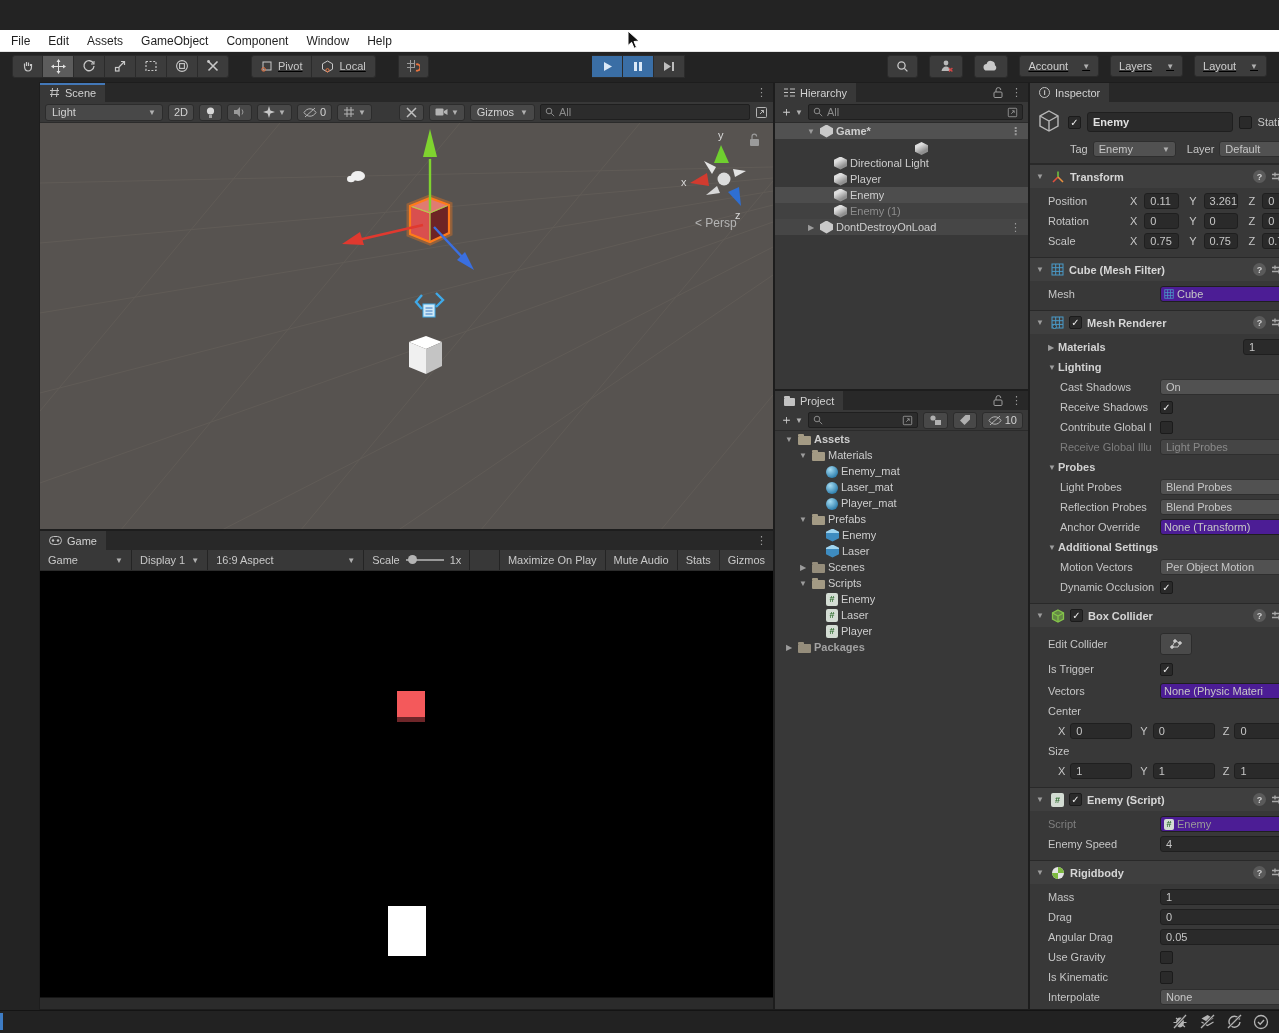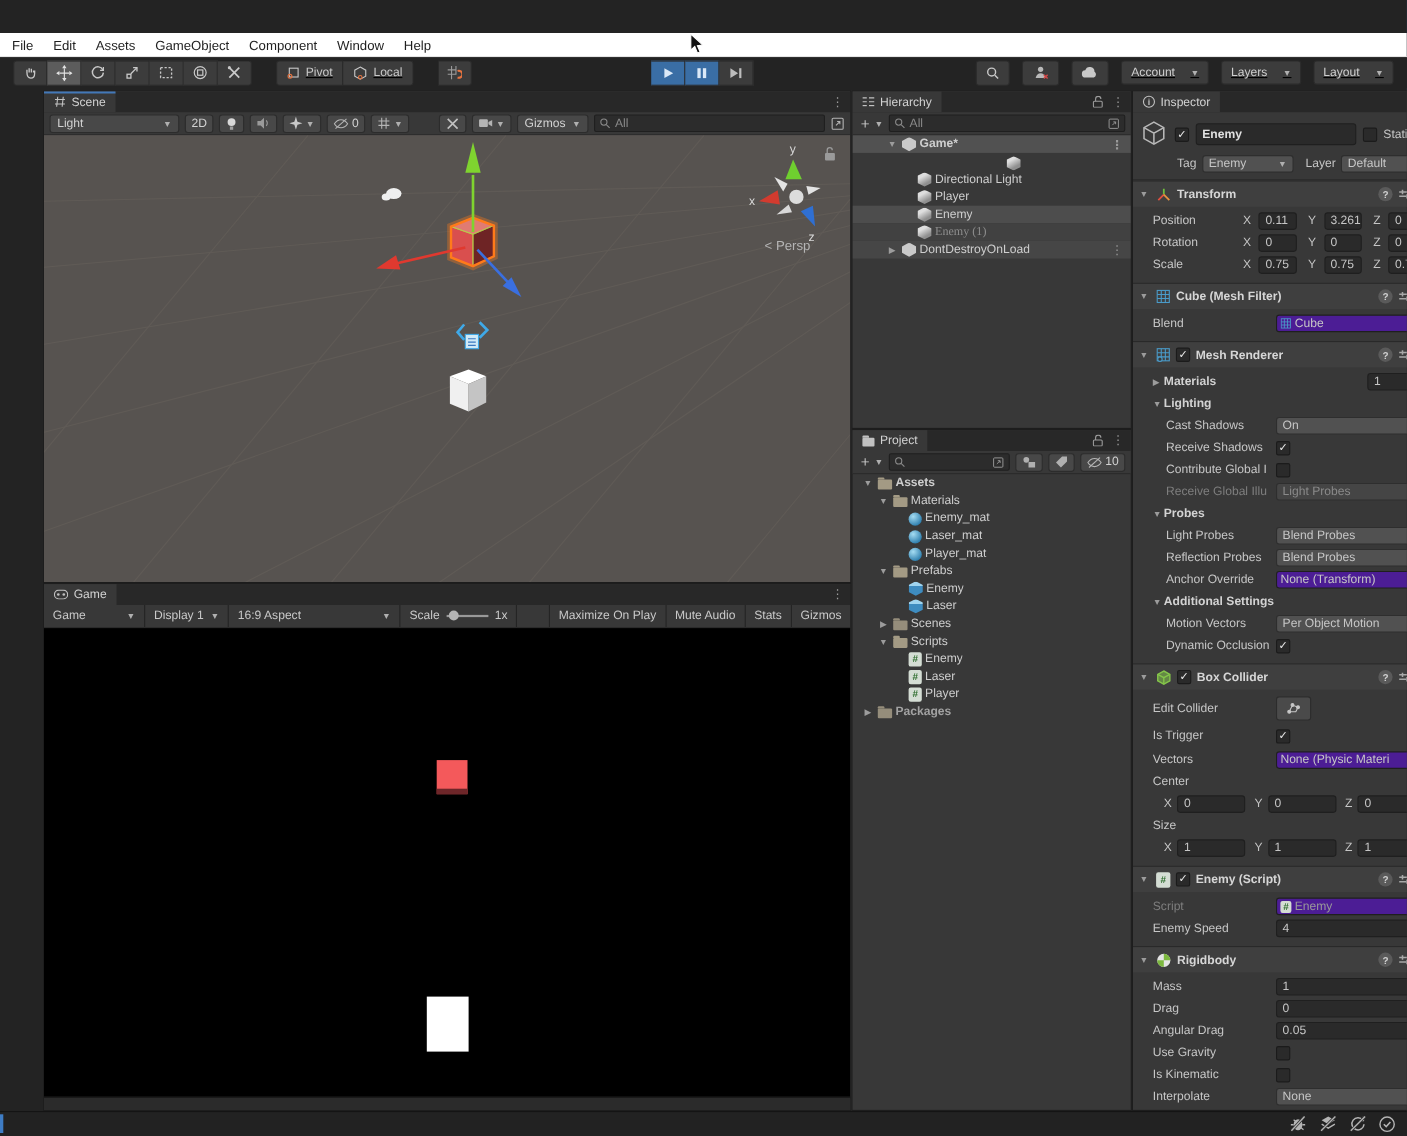--- a/index.html
+++ b/index.html
@@ -57,21 +57,21 @@
   .slider-track{width:38px;height:2px;background:#999;position:relative;}
   .slider-thumb{position:absolute;left:2px;top:-4px;width:9px;height:9px;border-radius:50%;background:#b4b4b4;}
 
   
   .tree{position:absolute;left:0;right:0;}
   .trow{height:16px;display:flex;align-items:center;font-size:11px;color:#cecece;gap:3px;padding-right:4px;}
   .trow.bold{font-weight:bold;}
   .trow.row-sel{background:#4d4d4d;}
   .trow.row-sel-light{background:#515151;}
   .trow.row-scene2{background:#464646;}
-  .trow.row-dim{background:#414141;color:#8d8d8d;font-family:Liberation Serif, serif;}
+  .trow.row-dim{background:#414141;color:#8d8d8d;}
   .trow.dim{color:#a2a2a2;}
   .tarrow{width:12px;flex:none;color:#9c9c9c;font-size:8px;text-align:center;}
   .ticon{width:13px;height:13px;flex:none;position:relative;}
   .tlabel{white-space:nowrap;overflow:hidden;}
   .tkebab{margin-left:auto;color:#9a9a9a;font-size:11px;padding-right:3px;}
 
   .ic-unity{background:#c9c9c9;clip-path:polygon(50% 0,100% 28%,100% 72%,50% 100%,0 72%,0 28%);}
   .ic-cube{background:linear-gradient(150deg,#dedede 30%,#8f8f8f 70%);clip-path:polygon(50% 0,100% 25%,100% 75%,50% 100%,0 75%,0 25%);}
   .ic-folder,.ic-folder-open{width:13px;height:9px;margin-top:3px;background:#958d7b;border-radius:1px;position:relative;}
   .ic-folder::before,.ic-folder-open::before{content:'';position:absolute;top:-2px;left:0;width:6px;height:2px;background:inherit;border-radius:1px 1px 0 0;}
@@ -773,21 +773,21 @@
           <span>Cube (Mesh Filter)</span>
           <span class="hsp"></span>
           <span class="help-c">?</span>
           <svg class="hbtn" width="12" height="11" viewBox="0 0 12 11" stroke="#a8a8a8" stroke-width="1.4">
               <path d="M1 3.5h10M1 7.5h10M4 1.5v4M8 5.5v4"></path>
             </svg>
           <span class="kebab">⋮</span>
         </div>
         <div style="padding:3px 0 6px 0;">
           <div class="irow">
-              <span class="lbl">Blend</span>
+              <span class="lbl">Mesh</span>
             <div class="ctl">
                 <span class="objf">
               <svg width="10" height="10" viewBox="0 0 13 13" fill="none" stroke="#4a9bc9">
                     <rect x="1" y="1" width="11" height="11"></rect>
                     <path d="M1 4.7h11M1 8.4h11M4.7 1v11M8.4 1v11"></path>
                   </svg>
               <span class="dv">Cube</span>
               <span class="picker">⊙</span>
                 </span>
             </div>

